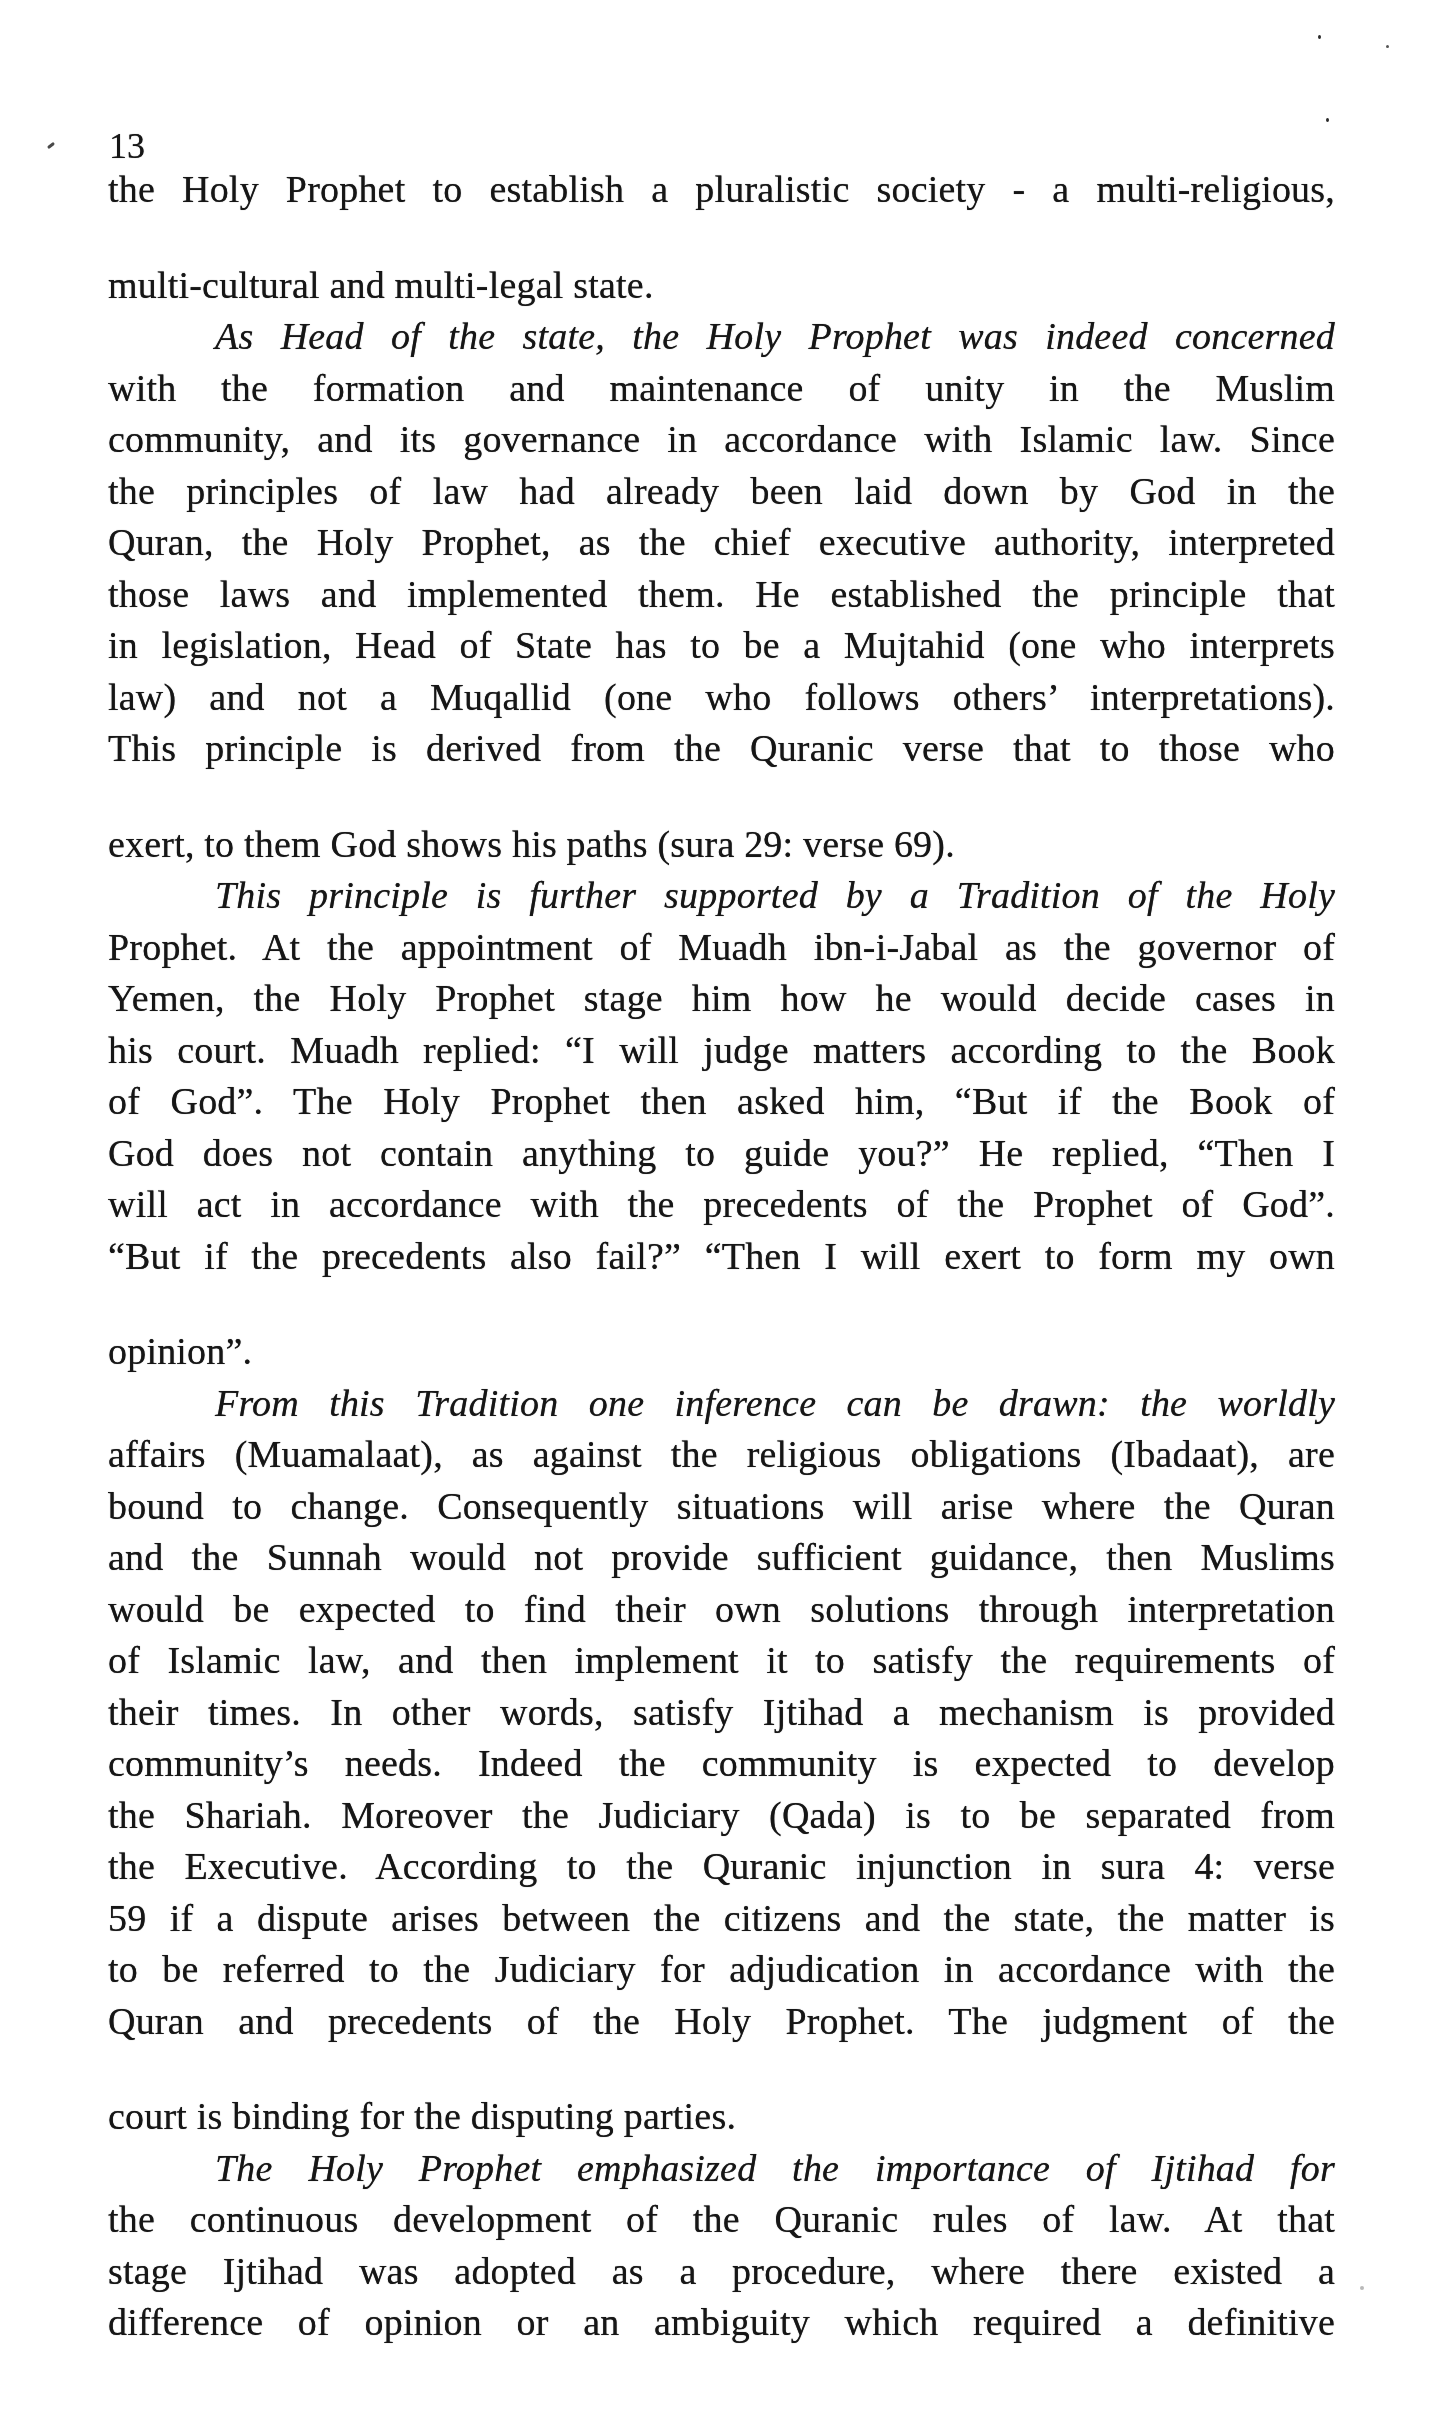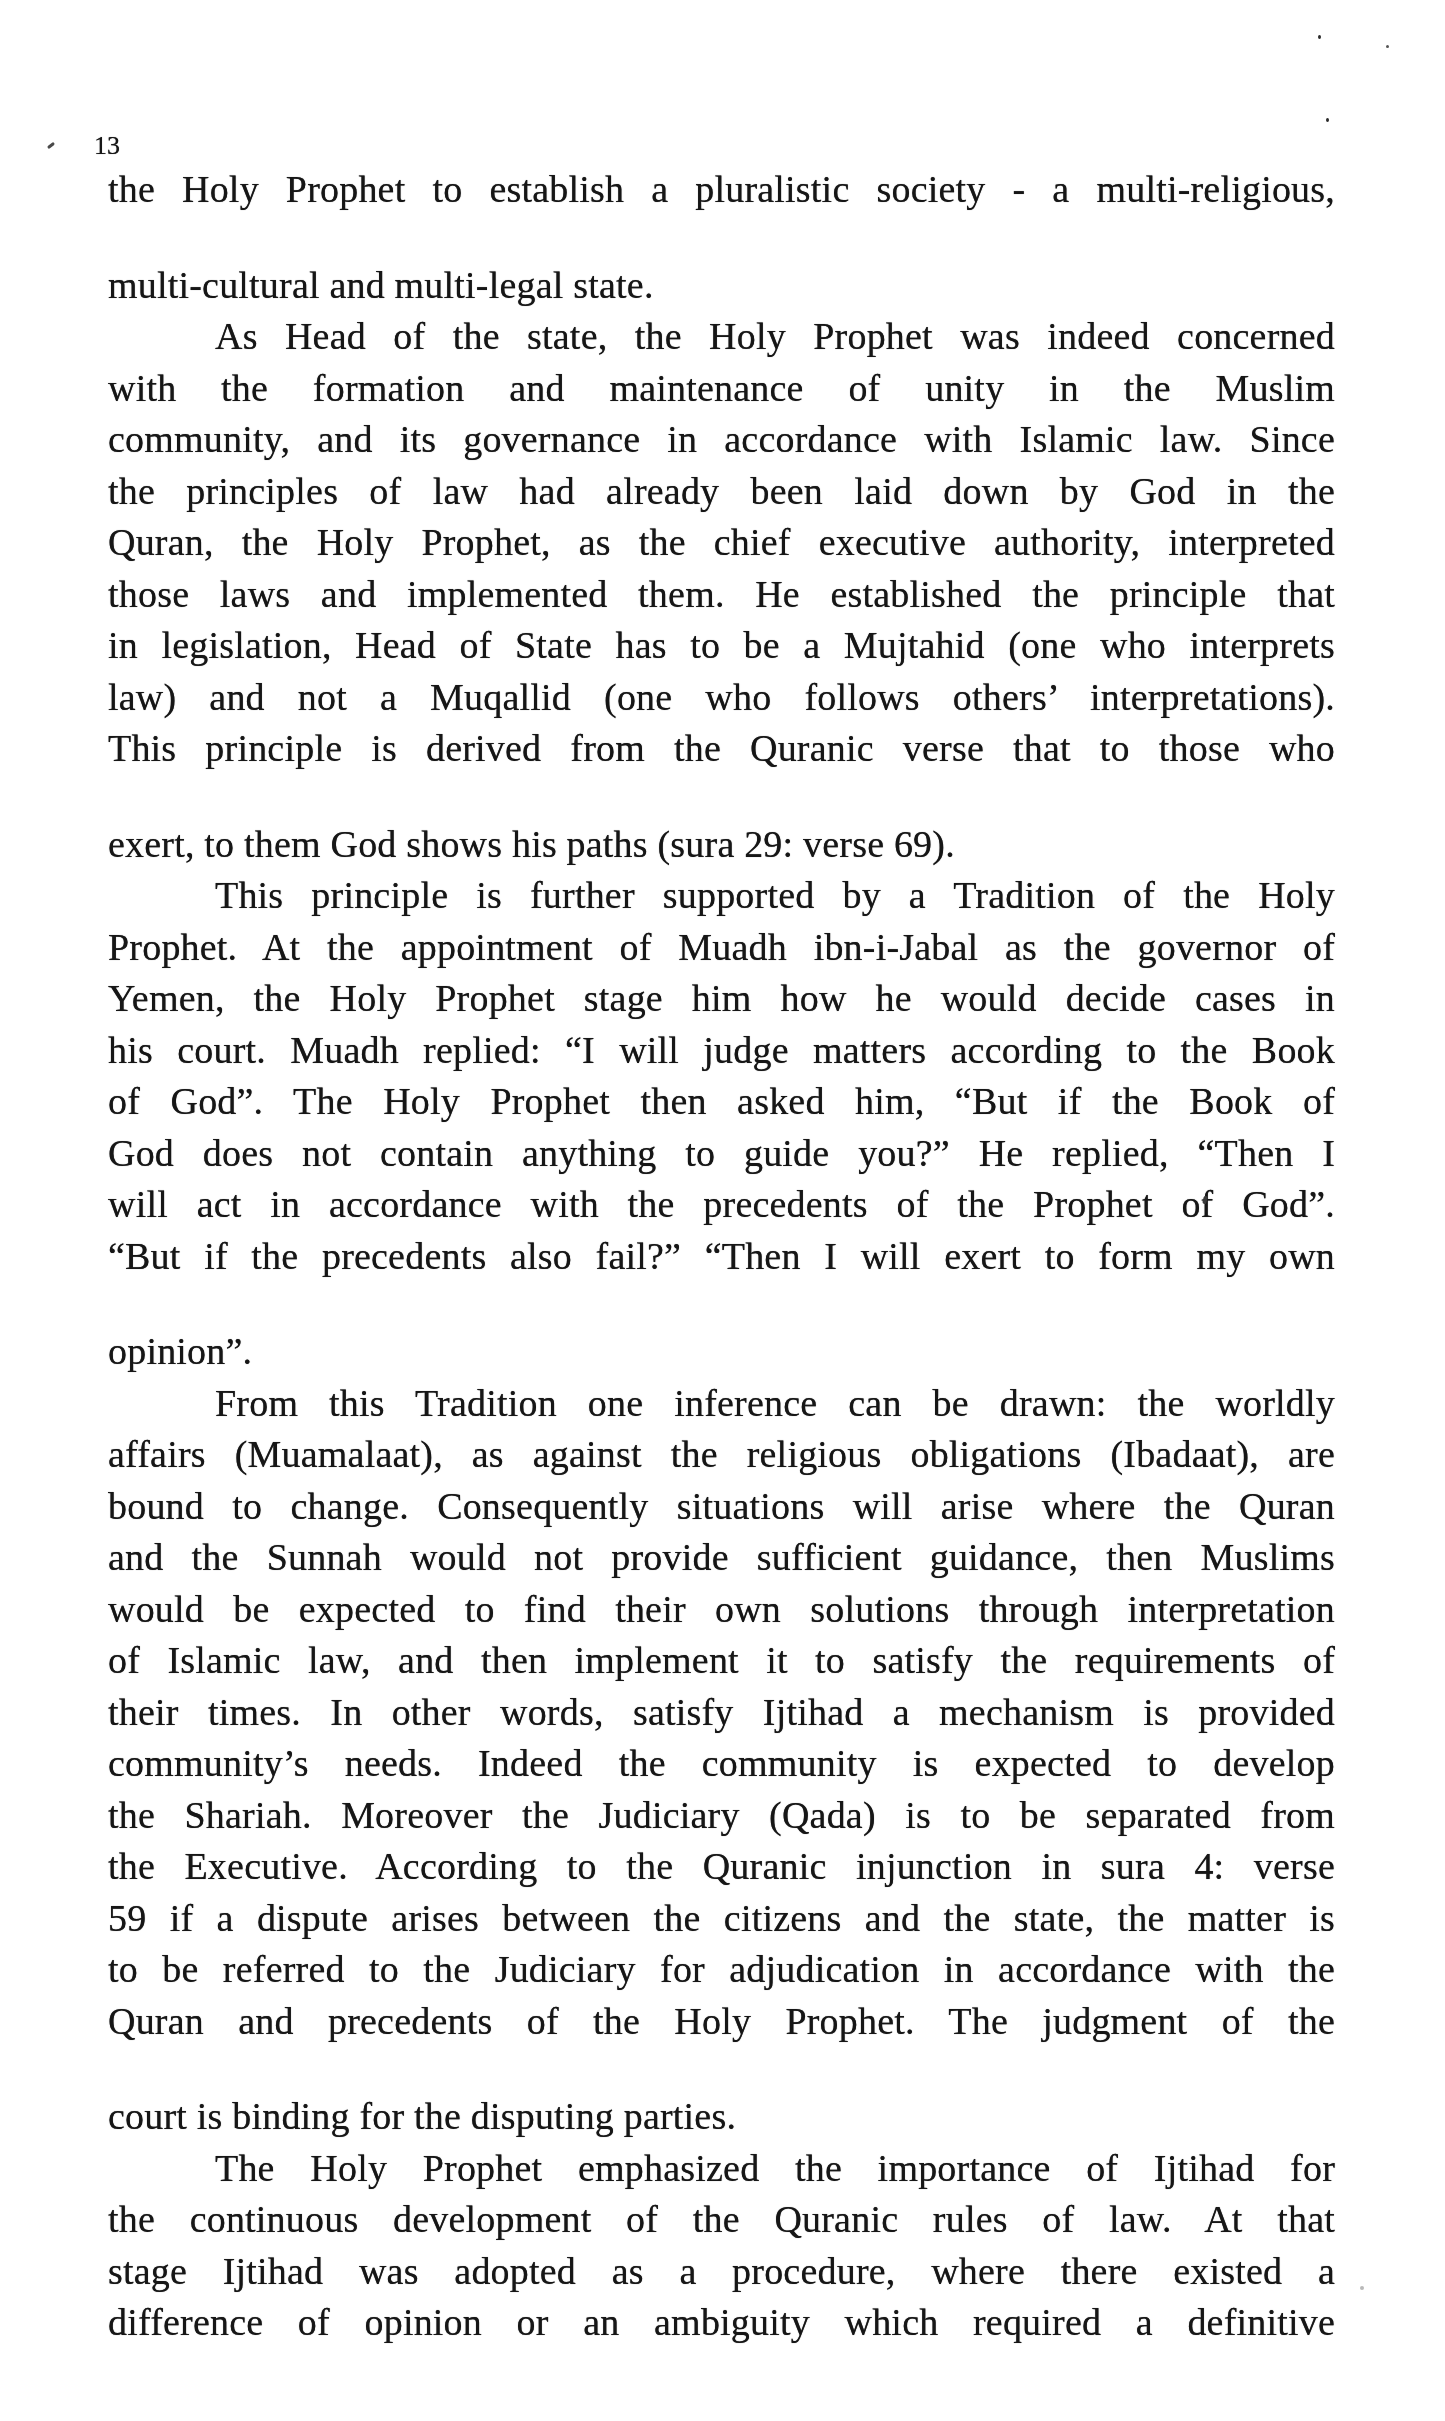--- a/index.html
+++ b/index.html
@@ -8,23 +8,23 @@
     height: 2421px;
     position: relative;
     background: #ffffff;
     color: #161616;
     font-family: "Liberation Serif", serif;
     overflow: hidden;
   }
   .page { position: absolute; inset: 0; }
   .page-number {
     position: absolute;
-    left: 94px;
+    left: 109px;
     top: 126px;
-    font-size: 26px;
+    font-size: 36px;
     line-height: 40px;
     text-shadow: 0 0 0.7px rgba(10,10,10,0.8);
   }
   .text-block {
     position: absolute;
     left: 108px;
     top: 164px;
     width: 1227px;
   }
   .line {
@@ -34,21 +34,21 @@
     text-align: justify;
     text-align-last: justify;
     text-shadow: 0 0 0.7px rgba(10,10,10,0.8);
     white-space: normal;
   }
   .line.end {
     text-align: left;
     text-align-last: left;
     margin-top: 44px;
   }
-  .line.indent { padding-left: 107px; }
+  .line.indent { padding-left: 107px; font-style: italic; }
   .speck {
     position: absolute;
     background: #2a2a2a;
     border-radius: 50%;
   }
   .speck.tick {
     width: 8px; height: 3px;
     border-radius: 2px;
     transform: rotate(-38deg);
     background: #4a4a4a;

